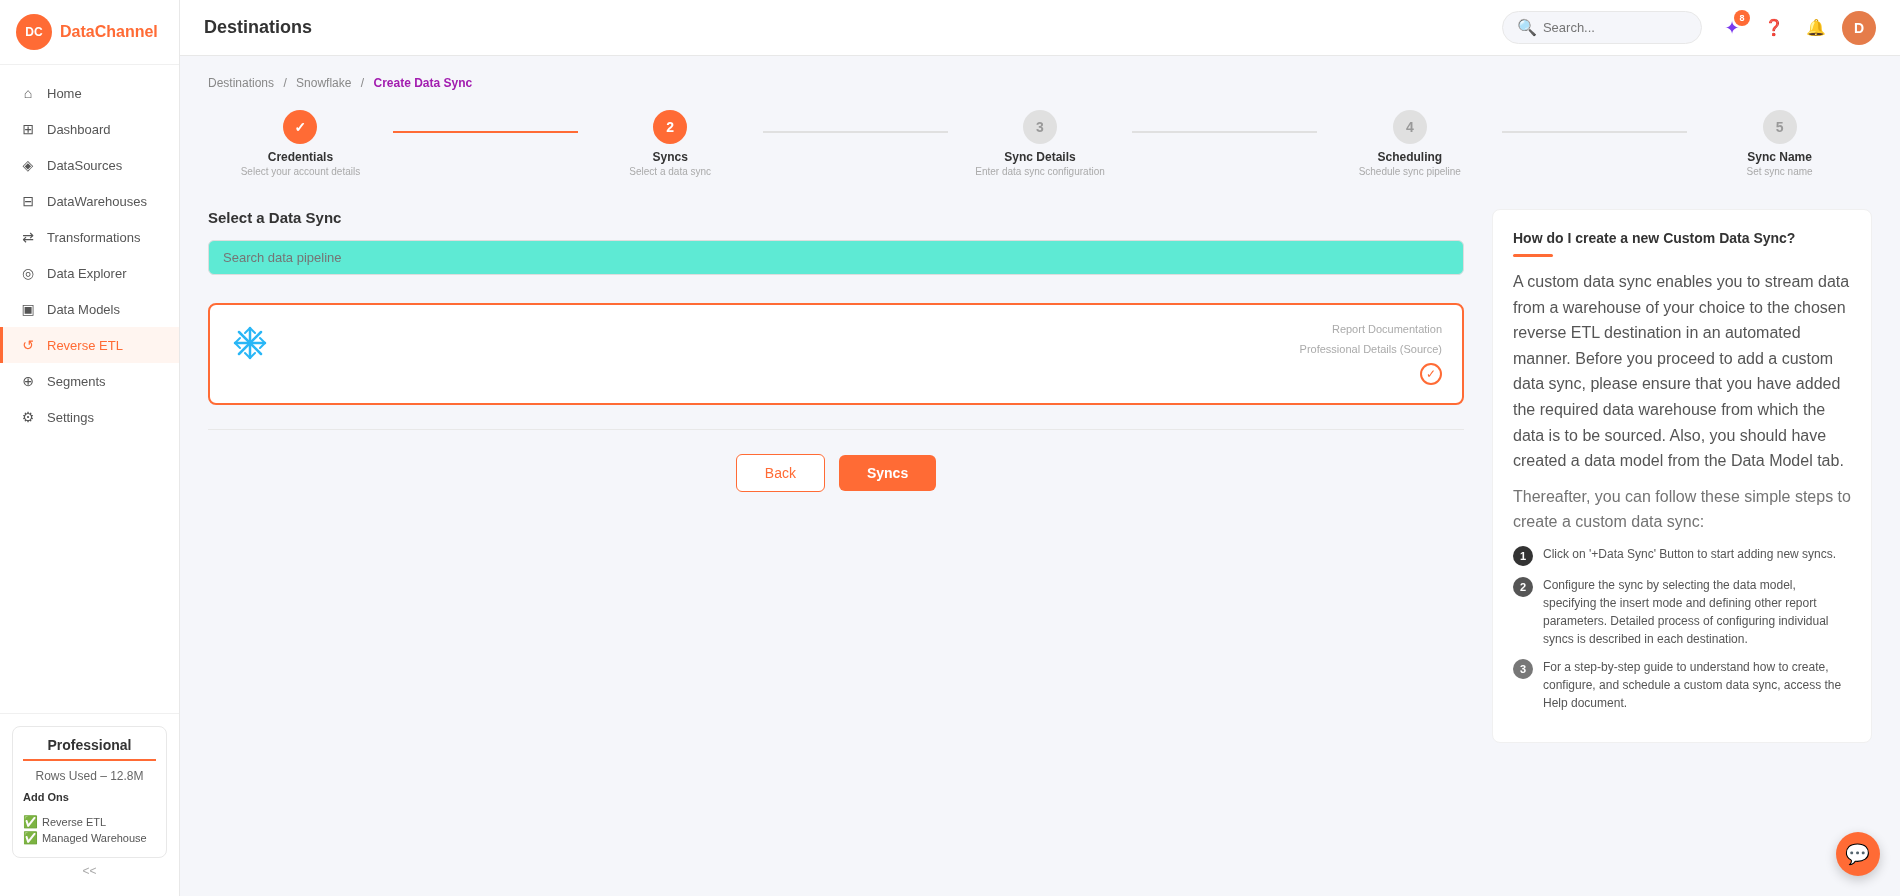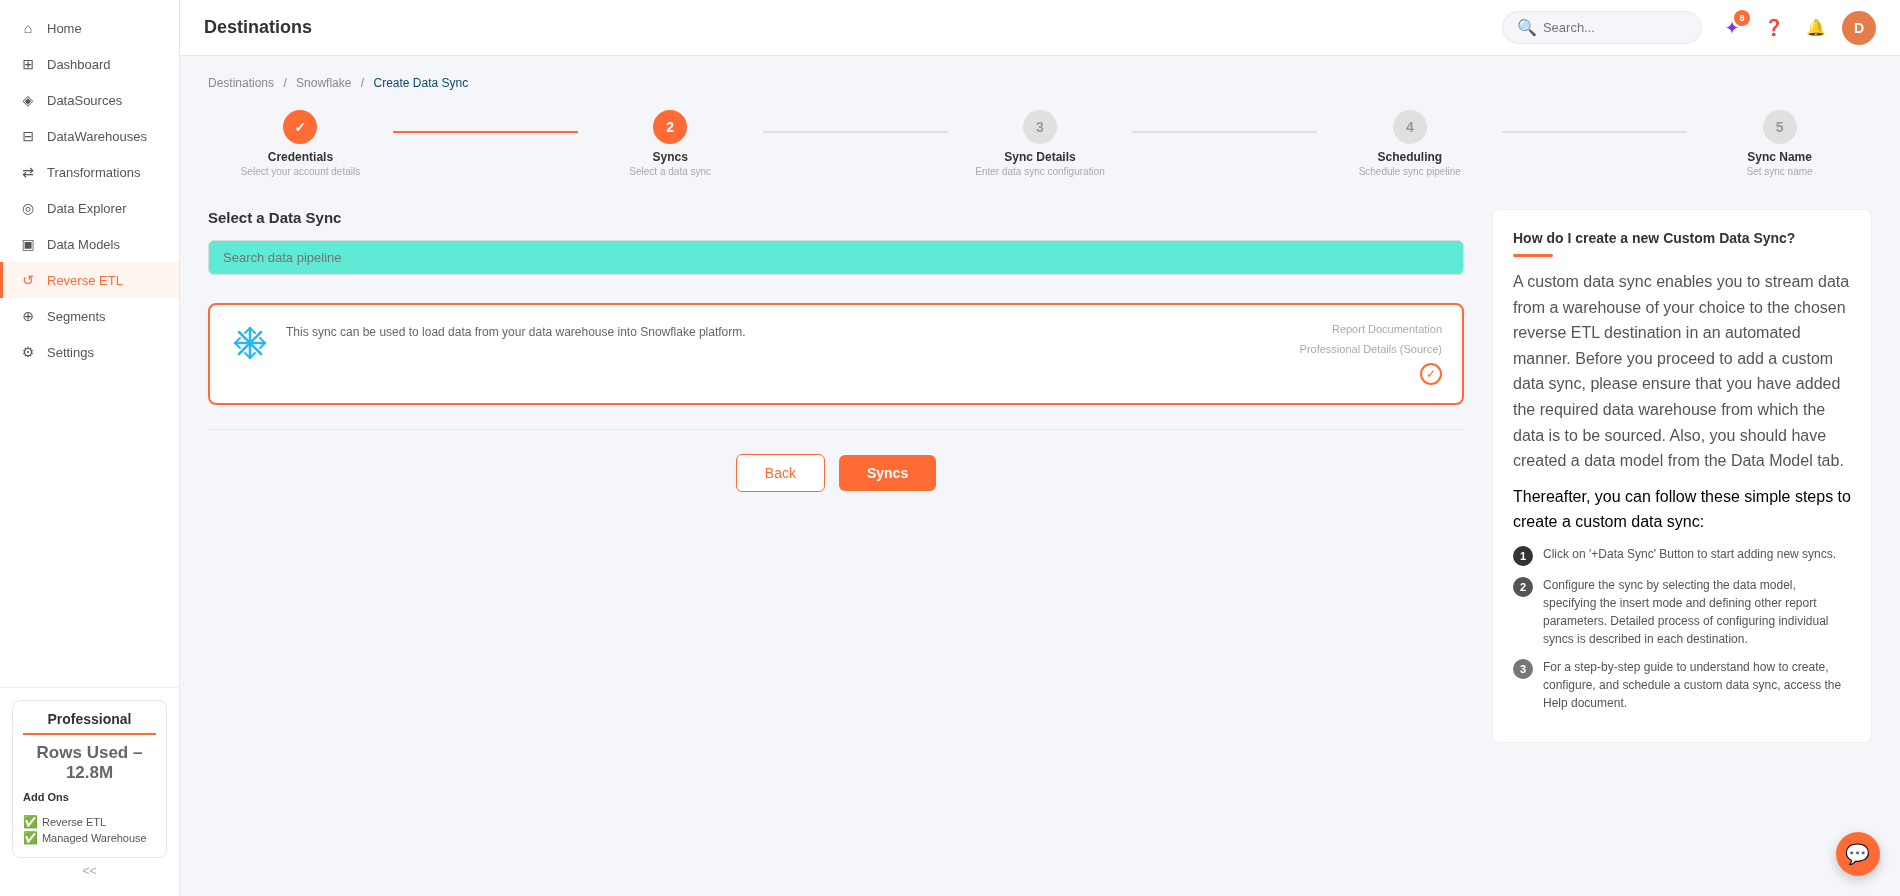--- a/index.html
+++ b/index.html
@@ -11,21 +11,21 @@
     .logo-icon { width: 36px; height: 36px; background: #ff6b35; border-radius: 50%; display: flex; align-items: center; justify-content: center; color: white; font-weight: bold; font-size: 12px; }
     .logo-text { font-size: 16px; font-weight: 700; color: #1a1a2e; }
     .logo-text span { color: #ff6b35; }
     .sidebar-nav { flex: 1; padding: 10px 0; }
     .nav-item { display: flex; align-items: center; gap: 10px; padding: 9px 16px; cursor: pointer; font-size: 13px; color: #555; border-left: 3px solid transparent; }
     .nav-item.active { color: #ff6b35; border-left: 3px solid #ff6b35; background: #fff5f0; }
     .nav-item .nav-icon { width: 18px; height: 18px; display: flex; align-items: center; justify-content: center; font-size: 14px; flex-shrink: 0; }
     .sidebar-bottom { padding: 12px; background: #fff; border-top: 1px solid #f0f0f0; }
     .plan-box { background: #fff; border: 1px solid #e8e8e8; border-radius: 8px; padding: 10px; text-align: center; }
     .plan-name { font-size: 14px; font-weight: 600; color: #333; border-bottom: 2px solid #ff6b35; padding-bottom: 6px; margin-bottom: 8px; }
-    .rows-used { font-size: 17px; color: #666; margin-bottom: 8px; font-weight: bold; }
+    .rows-used { font-size: 12px; color: #666; margin-bottom: 8px; }
     .addons-title { font-size: 11px; font-weight: 600; color: #333; margin-bottom: 12px; text-align: left; }
     .addon-item { display: flex; align-items: center; gap: 4px; font-size: 11px; color: #555; margin: 2px 0; }
     .addon-item .check { color: #4caf50; font-size: 12px; }
     .collapse-btn { display: flex; align-items: center; justify-content: center; padding: 6px; cursor: pointer; color: #aaa; font-size: 12px; }
 
     
     .main { flex: 1; display: flex; flex-direction: column; overflow: hidden; }
     .topbar { background: #fff; border-bottom: 1px solid #e8e8e8; padding: 0 24px; height: 56px; display: flex; align-items: center; justify-content: space-between; flex-shrink: 0; }
     .topbar-title { font-size: 18px; font-weight: 600; color: #333; }
     .topbar-right { display: flex; align-items: center; gap: 14px; }
@@ -34,21 +34,21 @@
     .topbar-icons { display: flex; align-items: center; gap: 10px; }
     .icon-btn { width: 32px; height: 32px; border-radius: 50%; display: flex; align-items: center; justify-content: center; cursor: pointer; color: #666; font-size: 16px; position: relative; }
     .notif-badge { position: absolute; top: -2px; right: -2px; background: #ff6b35; color: white; font-size: 9px; border-radius: 50%; width: 16px; height: 16px; display: flex; align-items: center; justify-content: center; font-weight: 700; }
     .avatar { width: 34px; height: 34px; background: #e57c4a; border-radius: 50%; display: flex; align-items: center; justify-content: center; color: white; font-weight: 700; font-size: 14px; cursor: pointer; }
 
     
     .content { flex: 1; overflow-y: auto; padding: 20px 28px; }
     .breadcrumb { font-size: 12px; color: #888; margin-bottom: 20px; }
     .breadcrumb a { color: #888; text-decoration: none; }
     .breadcrumb .sep { margin: 0 6px; }
-    .breadcrumb .current { color: #0c4a6e; font-weight: 400; }
+    .breadcrumb .current { color: #a21caf; font-weight: 700; }
 
     
     .stepper { display: flex; align-items: center; justify-content: center; margin-bottom: 32px; gap: 0; }
     .step { display: flex; flex-direction: column; align-items: center; position: relative; flex: 1; }
     .step-circle { width: 34px; height: 34px; border-radius: 50%; display: flex; align-items: center; justify-content: center; font-size: 14px; font-weight: 600; z-index: 1; }
     .step-circle.done { background: #ff6b35; color: white; }
     .step-circle.active { background: #ff6b35; color: white; border: 2px solid #ff6b35; }
     .step-circle.inactive { background: #e0e0e0; color: #999; }
     .step-label { font-size: 12px; font-weight: 600; color: #333; margin-top: 6px; }
     .step-sublabel { font-size: 10px; color: #aaa; margin-top: 2px; }
@@ -92,20 +92,26 @@
     .step-num.n2 { background: #555; }
     .step-num.n3 { background: #777; }
 
     
     .chat-btn { position: fixed; bottom: 20px; right: 20px; width: 44px; height: 44px; background: #ff6b35; border-radius: 50%; display: flex; align-items: center; justify-content: center; color: white; font-size: 20px; cursor: pointer; box-shadow: 0 4px 12px rgba(0,0,0,0.2); }
   </style>
 </head>
 <body>
 
 <div class="sidebar">
+  <div class="sidebar-logo">
+    <div class="logo-icon">DC</div>
+    <div class="logo-text">
+      <span>Data</span><span style="color:#ff6b35">Channel</span>
+    </div>
+  </div>
   <div class="sidebar-nav">
     <div class="nav-item">
       <span class="nav-icon">⌂</span>
       <span>Home</span>
     </div>
     <div class="nav-item">
       <span class="nav-icon">⊞</span>
       <span>Dashboard</span>
     </div>
     <div class="nav-item">
@@ -249,21 +255,20 @@
               <line x1="18" y1="3" x2="23" y2="8" stroke="#29b6f6" stroke-width="2" stroke-linecap="round"></line>
               <line x1="18" y1="33" x2="13" y2="28" stroke="#29b6f6" stroke-width="2" stroke-linecap="round"></line>
               <line x1="18" y1="33" x2="23" y2="28" stroke="#29b6f6" stroke-width="2" stroke-linecap="round"></line>
               <line x1="3" y1="18" x2="8" y2="13" stroke="#29b6f6" stroke-width="2" stroke-linecap="round"></line>
               <line x1="3" y1="18" x2="8" y2="23" stroke="#29b6f6" stroke-width="2" stroke-linecap="round"></line>
               <line x1="33" y1="18" x2="28" y2="13" stroke="#29b6f6" stroke-width="2" stroke-linecap="round"></line>
               <line x1="33" y1="18" x2="28" y2="23" stroke="#29b6f6" stroke-width="2" stroke-linecap="round"></line>
             </svg>
           </div>
           <div class="sync-card-body">
-            <div class="sync-card-desc">This sync can be used to load data from your data warehouse into Snowflake platform.</div>
           </div>
           <div class="sync-card-right">
             <a href="#">Report Documentation</a>
             <a href="#">Professional Details (Source)</a>
             <div class="check-circle">✓</div>
           </div>
         </div>
 
         <hr class="divider">
 
@@ -272,21 +277,21 @@
           <button class="btn-back">Back</button>
           <button class="btn-next">Syncs</button>
         </div>
       </div>
 
       <div class="right-panel">
         <div class="help-panel">
           <div class="help-title">How do I create a new Custom Data Sync?</div>
           <div class="help-divider"></div>
           <p class="help-text">A custom data sync enables you to stream data from a warehouse of your choice to the chosen reverse ETL destination in an automated manner. Before you proceed to add a custom data sync, please ensure that you have added the required data warehouse from which the data is to be sourced. Also, you should have created a data model from the Data Model tab.</p>
-          <p class="help-text" style="color:#000000;">Thereafter, you can follow these simple steps to create a custom data sync:</p>
+          <p class="help-text" style="color:#737373;">Thereafter, you can follow these simple steps to create a custom data sync:</p>
           <ul class="help-steps">
             <li class="help-step">
               <span class="step-num">1</span>
               <span>Click on '+Data Sync' Button to start adding new syncs.</span>
             </li>
             <li class="help-step">
               <span class="step-num n2">2</span>
               <span>Configure the sync by selecting the data model, specifying the insert mode and defining other report parameters. Detailed process of configuring individual syncs is described in each destination.</span>
             </li>
             <li class="help-step">

